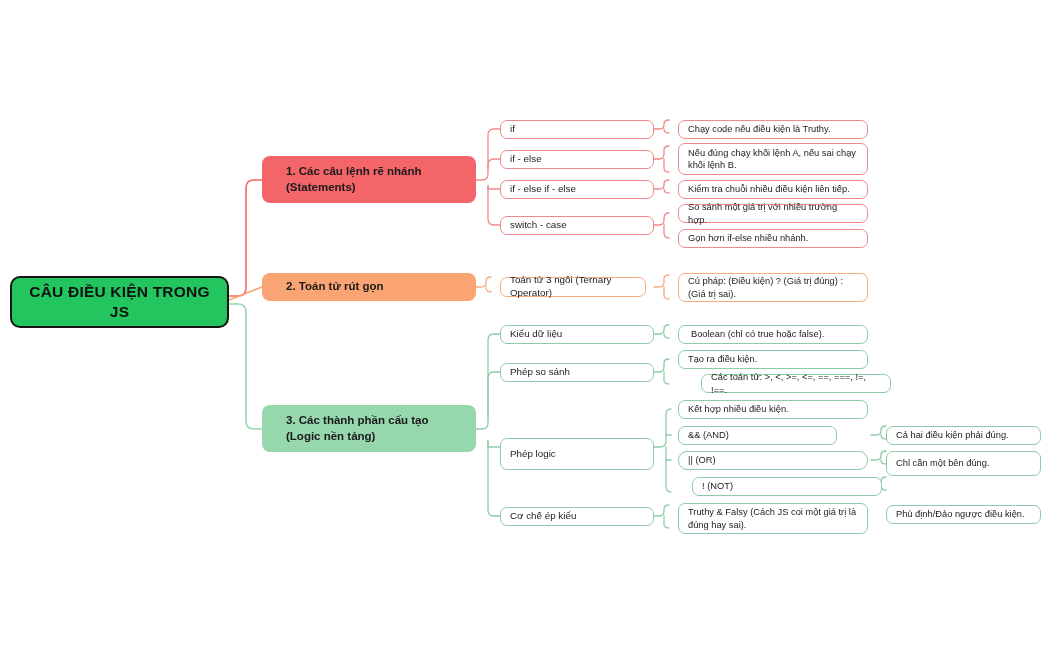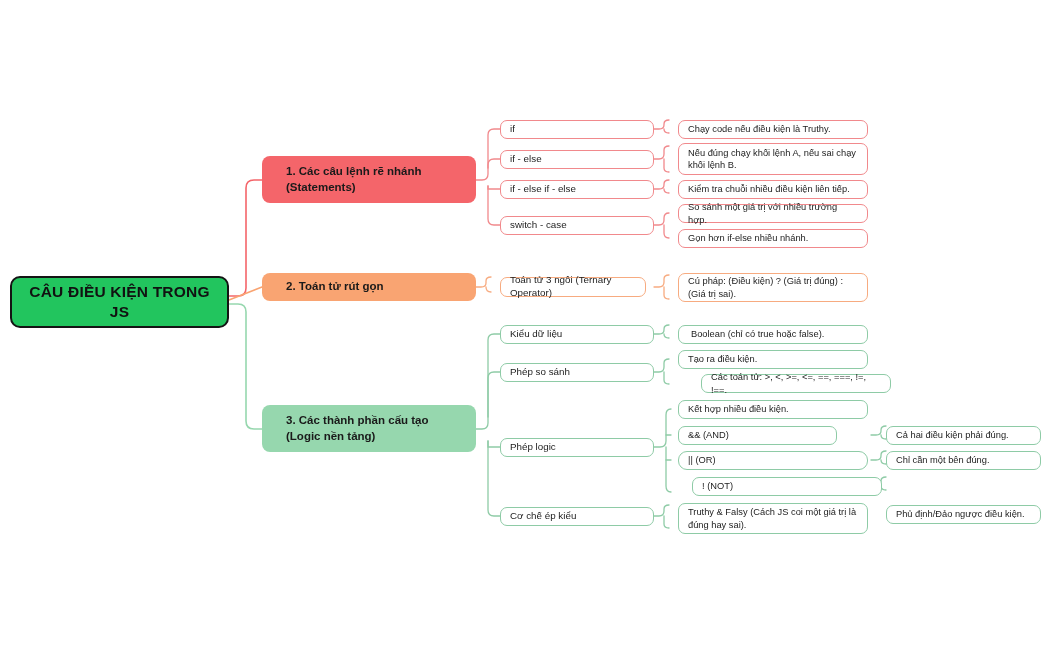--- a/index.html
+++ b/index.html
@@ -187,21 +187,21 @@
   <div class="node n-l1 green" style="left:262px; top:405px; width:214px; height:47px;">
     <span>3. Các thành phần cấu tạo (Logic nền tảng)</span>
   </div>
 
   <div class="node n-l2 green-b" style="left:500px; top:325px; width:154px; height:19px;">
     <span>Kiểu dữ liệu</span>
   </div>
   <div class="node n-l2 green-b" style="left:500px; top:363px; width:154px; height:19px;">
     <span>Phép so sánh</span>
   </div>
-  <div class="node n-l2 green-b" style="left:500px; top:438px; width:154px; height:19px;">
+  <div class="node n-l2 green-b" style="left:500px; top:438px; width:154px; height:32px;">
     <span>Phép logic</span>
   </div>
   <div class="node n-l2 green-b" style="left:500px; top:507px; width:154px; height:19px;">
     <span>Cơ chế ép kiểu</span>
   </div>
 
   <div class="node n-l3 green-b" style="left:678px; top:325px; width:190px; height:19px;padding-left:12px;">
     <span>Boolean (chỉ có true hoặc false).</span>
   </div>
   <div class="node n-l3 green-b" style="left:678px; top:350px; width:190px; height:19px;">
@@ -224,20 +224,20 @@
     <span>! (NOT)</span>
   </div>
 
   <div class="node n-l3 green-b" style="left:678px; top:503px; width:190px; height:31px;">
     <span>Truthy &amp; Falsy (Cách JS coi một giá trị là đúng hay sai).</span>
   </div>
 
   <div class="node n-l4 green-b" style="left:886px; top:426px; width:155px; height:19px;">
     <span>Cả hai điều kiện phải đúng.</span>
   </div>
-  <div class="node n-l4 green-b" style="left:886px; top:451px; width:155px; height:19px;">
+  <div class="node n-l4 green-b" style="left:886px; top:451px; width:155px; height:25px;">
     <span>Chỉ cần một bên đúng.</span>
   </div>
   <div class="node n-l4 green-b" style="left:886px; top:477px; width:155px; height:19px;margin-top:28px;">
     <span>Phủ định/Đảo ngược điều kiện.</span>
   </div>
 
 </div>
 
 </body></html>

